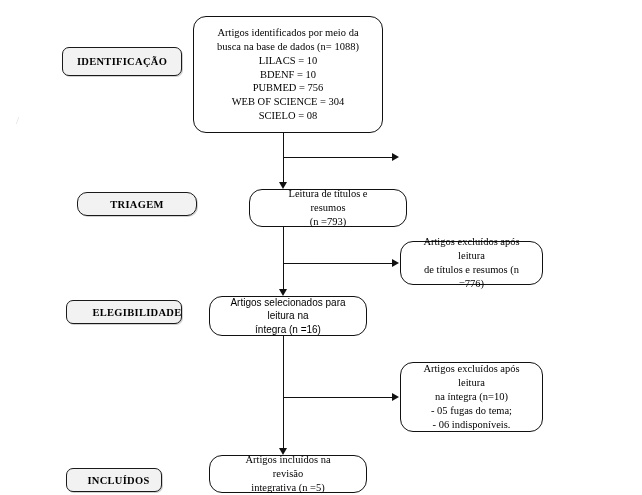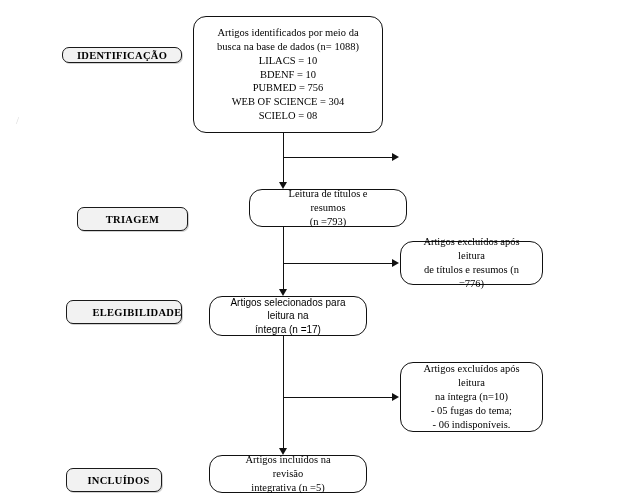--- a/index.html
+++ b/index.html
@@ -102,25 +102,25 @@
     user-select: none;
   }
 </style>
 </head>
 <body>
 
 <div id="flowchart">
 
   <div class="scan-artifact" style="left:16px; top:114px;">/</div>
 
-  <div class="stage-label" style="left:62px; top:47px; width:120px; height:16px;">
+  <div class="stage-label" style="left:62px; top:47px; width:120px; height:29px;">
     <span>IDENTIFICAÇÃO</span>
   </div>
 
-  <div class="stage-label" style="left:77px; top:207px; width:111px; height:24px;">
+  <div class="stage-label" style="left:77px; top:192px; width:120px; height:24px;border-radius:10px;">
     <span>TRIAGEM</span>
   </div>
 
   <div class="stage-label" style="left:66px; top:300px; width:116px; height:24px;padding-left:26px;">
     <span>ELEGIBILIDADE</span>
   </div>
 
   <div class="stage-label" style="left:66px; top:468px; width:96px; height:24px;padding-left:9px;">
     <span>INCLUÍDOS</span>
   </div>
@@ -135,21 +135,21 @@
 SCIELO = 08</span>
   </div>
 
   <div class="flow-box" style="left:209px; top:189px; width:158px; height:38px;margin-left:40px;">
     <span class="box-text">Leitura de títulos e resumos
 (n =793)</span>
   </div>
 
   <div class="flow-box sans" style="left:209px; top:296px; width:158px; height:40px;">
     <span class="box-text">Artigos selecionados para leitura na
-íntegra (n =17)</span>
+íntegra (n =16)</span>
   </div>
 
   <div class="flow-box" style="left:209px; top:455px; width:158px; height:38px;">
     <span class="box-text">Artigos incluídos na revisão
 integrativa (n =5)</span>
   </div>
 
 
   <div class="flow-box" style="left:400px; top:241px; width:143px; height:44px;">
     <span class="box-text">Artigos excluídos após leitura

